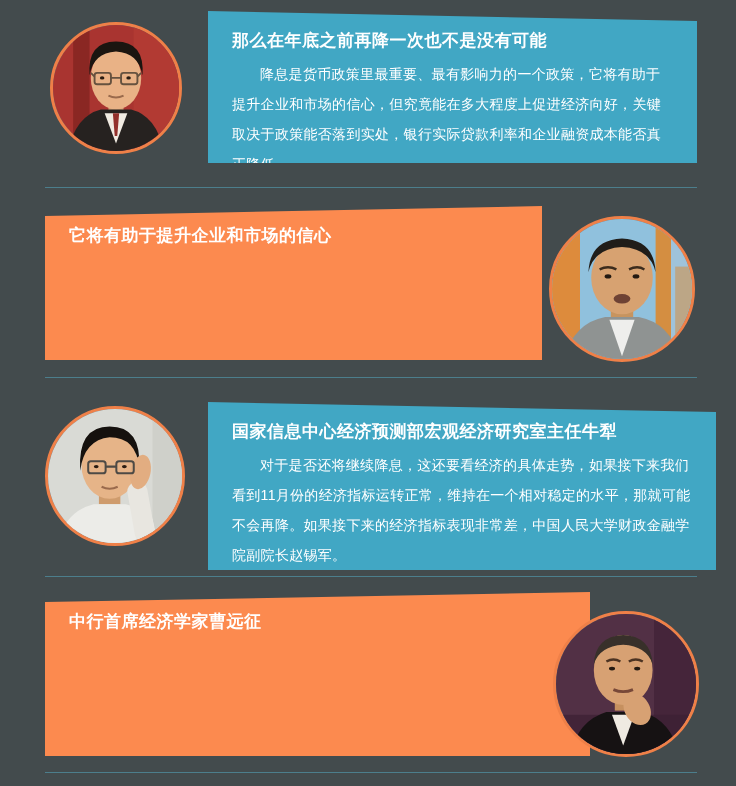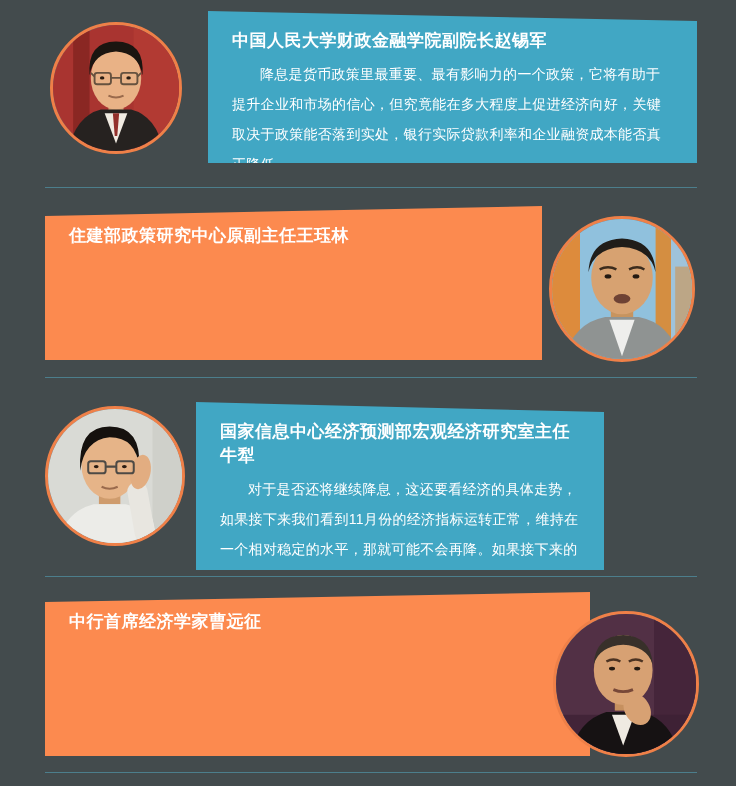--- a/index.html
+++ b/index.html
@@ -49,21 +49,21 @@
     position:absolute;left:45px;width:652px;height:1px;
     background:var(--divider);
   }
   
   #box1{left:208px;top:11px;width:489px;height:152px;}
   #av1 {left:50px;top:22px;width:132px;height:132px;}
   #d1  {top:187px;}
   #box2{left:45px;top:206px;width:497px;height:154px;}
   #av2 {left:549px;top:216px;width:146px;height:146px;}
   #d2  {top:377px;}
-  #box3{left:196px;top:402px;width:408px;height:168px;}
+  #box3{left:208px;top:402px;width:508px;height:168px;}
   #av3 {left:45px;top:406px;width:140px;height:140px;}
   #d3  {top:576px;}
   #box4{left:45px;top:592px;width:545px;height:164px;}
   #av4 {left:553px;top:611px;width:146px;height:146px;}
   #d4  {top:772px;}
 </style>
 </head>
 <body>
 
 <div class="page">
@@ -85,27 +85,27 @@
         <path d="M46,42 L54,42"></path>
         <path d="M33,41 L30,38"></path>
           <path d="M67,41 L70,38"></path>
       </g>
       <ellipse cx="39" cy="42" rx="1.8" ry="1.3" fill="#2a1c12"></ellipse>
       <ellipse cx="60" cy="42" rx="1.8" ry="1.3" fill="#2a1c12"></ellipse>
       <path d="M44,56 Q50,59 56,56" stroke="#9a6a4c" stroke-width="1.6" fill="none"></path>
     </svg>
   </div>
   <div class="qbox teal" id="box1">
-    <h3 class="qtitle">中国人民大学财政金融学院副院长赵锡军</h3>
+    <h3 class="qtitle">那么在年底之前再降一次也不是没有可能</h3>
     <p class="qtext">降息是货币政策里最重要、最有影响力的一个政策，它将有助于提升企业和市场的信心，但究竟能在多大程度上促进经济向好，关键取决于政策能否落到实处，银行实际贷款利率和企业融资成本能否真正降低。</p>
   </div>
   <div class="divider" id="d1"></div>
 
   <div class="qbox orange" id="box2">
-    <h3 class="qtitle">住建部政策研究中心原副主任王珏林</h3>
+    <h3 class="qtitle">它将有助于提升企业和市场的信心</h3>
   </div>
   <div class="avatar" id="av2">
     <svg viewBox="0 0 100 100" preserveAspectRatio="xMidYMid slice">
       <rect width="100" height="100" fill="#90c1dd"></rect>
       <rect x="0" y="8" width="20" height="92" fill="#dd8b3c"></rect>
       <rect x="74" width="11" height="100" fill="#d48e41"></rect>
       <rect x="85" width="15" height="100" fill="#9fc3da"></rect>
       <rect x="88" y="34" width="12" height="66" fill="#d48e41" opacity="0.55"></rect>
       <rect x="42" y="56" width="16" height="14" fill="#c7945f"></rect>
       <ellipse cx="50" cy="42" rx="22" ry="26" fill="#d7a271"></ellipse>
@@ -136,21 +136,21 @@
         <rect x="51" y="39" width="13" height="9" rx="2"></rect>
         <path d="M43,43 L51,43"></path>
       </g>
       <ellipse cx="36" cy="43" rx="1.8" ry="1.3" fill="#2a1c12"></ellipse>
       <ellipse cx="57" cy="43" rx="1.8" ry="1.3" fill="#2a1c12"></ellipse>
       <path d="M40,58 Q46,61 52,58" stroke="#9a6a4c" stroke-width="1.6" fill="none"></path>
     </svg>
   </div>
   <div class="qbox teal" id="box3">
     <h3 class="qtitle">国家信息中心经济预测部宏观经济研究室主任牛犁</h3>
-    <p class="qtext">对于是否还将继续降息，这还要看经济的具体走势，如果接下来我们看到11月份的经济指标运转正常，维持在一个相对稳定的水平，那就可能不会再降。如果接下来的经济指标表现非常差，那么在年底之前再降一次也不是没有可能。</p>
+    <p class="qtext">对于是否还将继续降息，这还要看经济的具体走势，如果接下来我们看到11月份的经济指标运转正常，维持在一个相对稳定的水平，那就可能不会再降。如果接下来的经济指标表现非常差，中国人民大学财政金融学院副院长赵锡军。</p>
   </div>
   <div class="divider" id="d3"></div>
 
   <div class="qbox orange" id="box4">
     <h3 class="qtitle">中行首席经济学家曹远征</h3>
   </div>
   <div class="avatar" id="av4">
     <svg viewBox="0 0 100 100" preserveAspectRatio="xMidYMid slice">
       <rect width="100" height="100" fill="#523045"></rect>
       <rect x="70" width="30" height="100" fill="#45253a"></rect>

